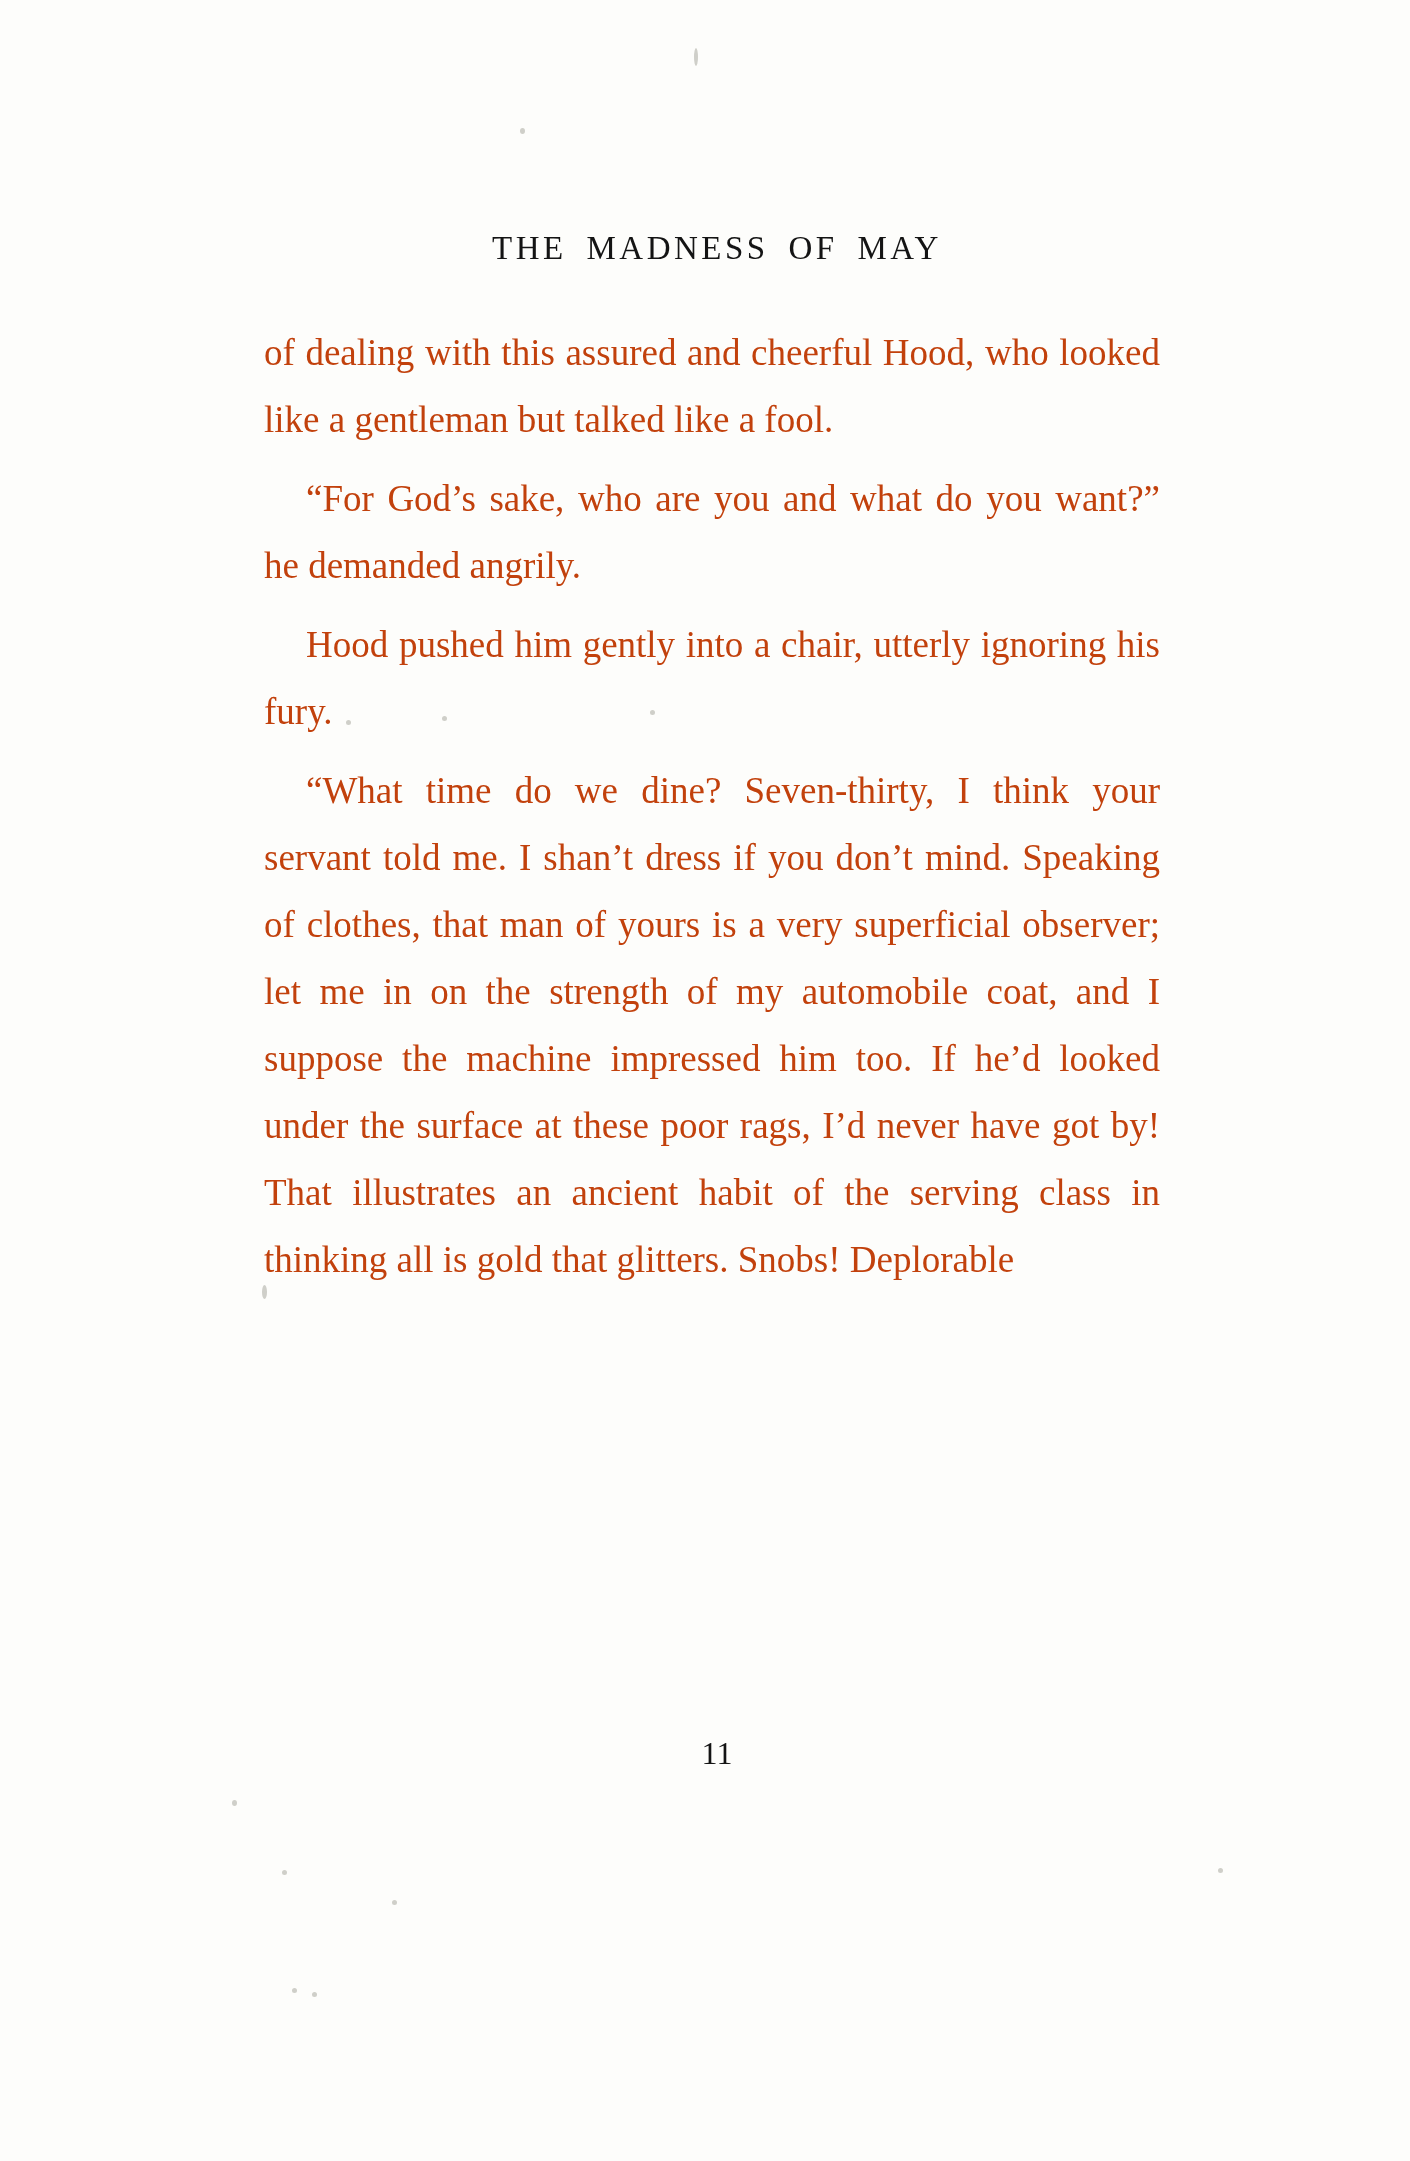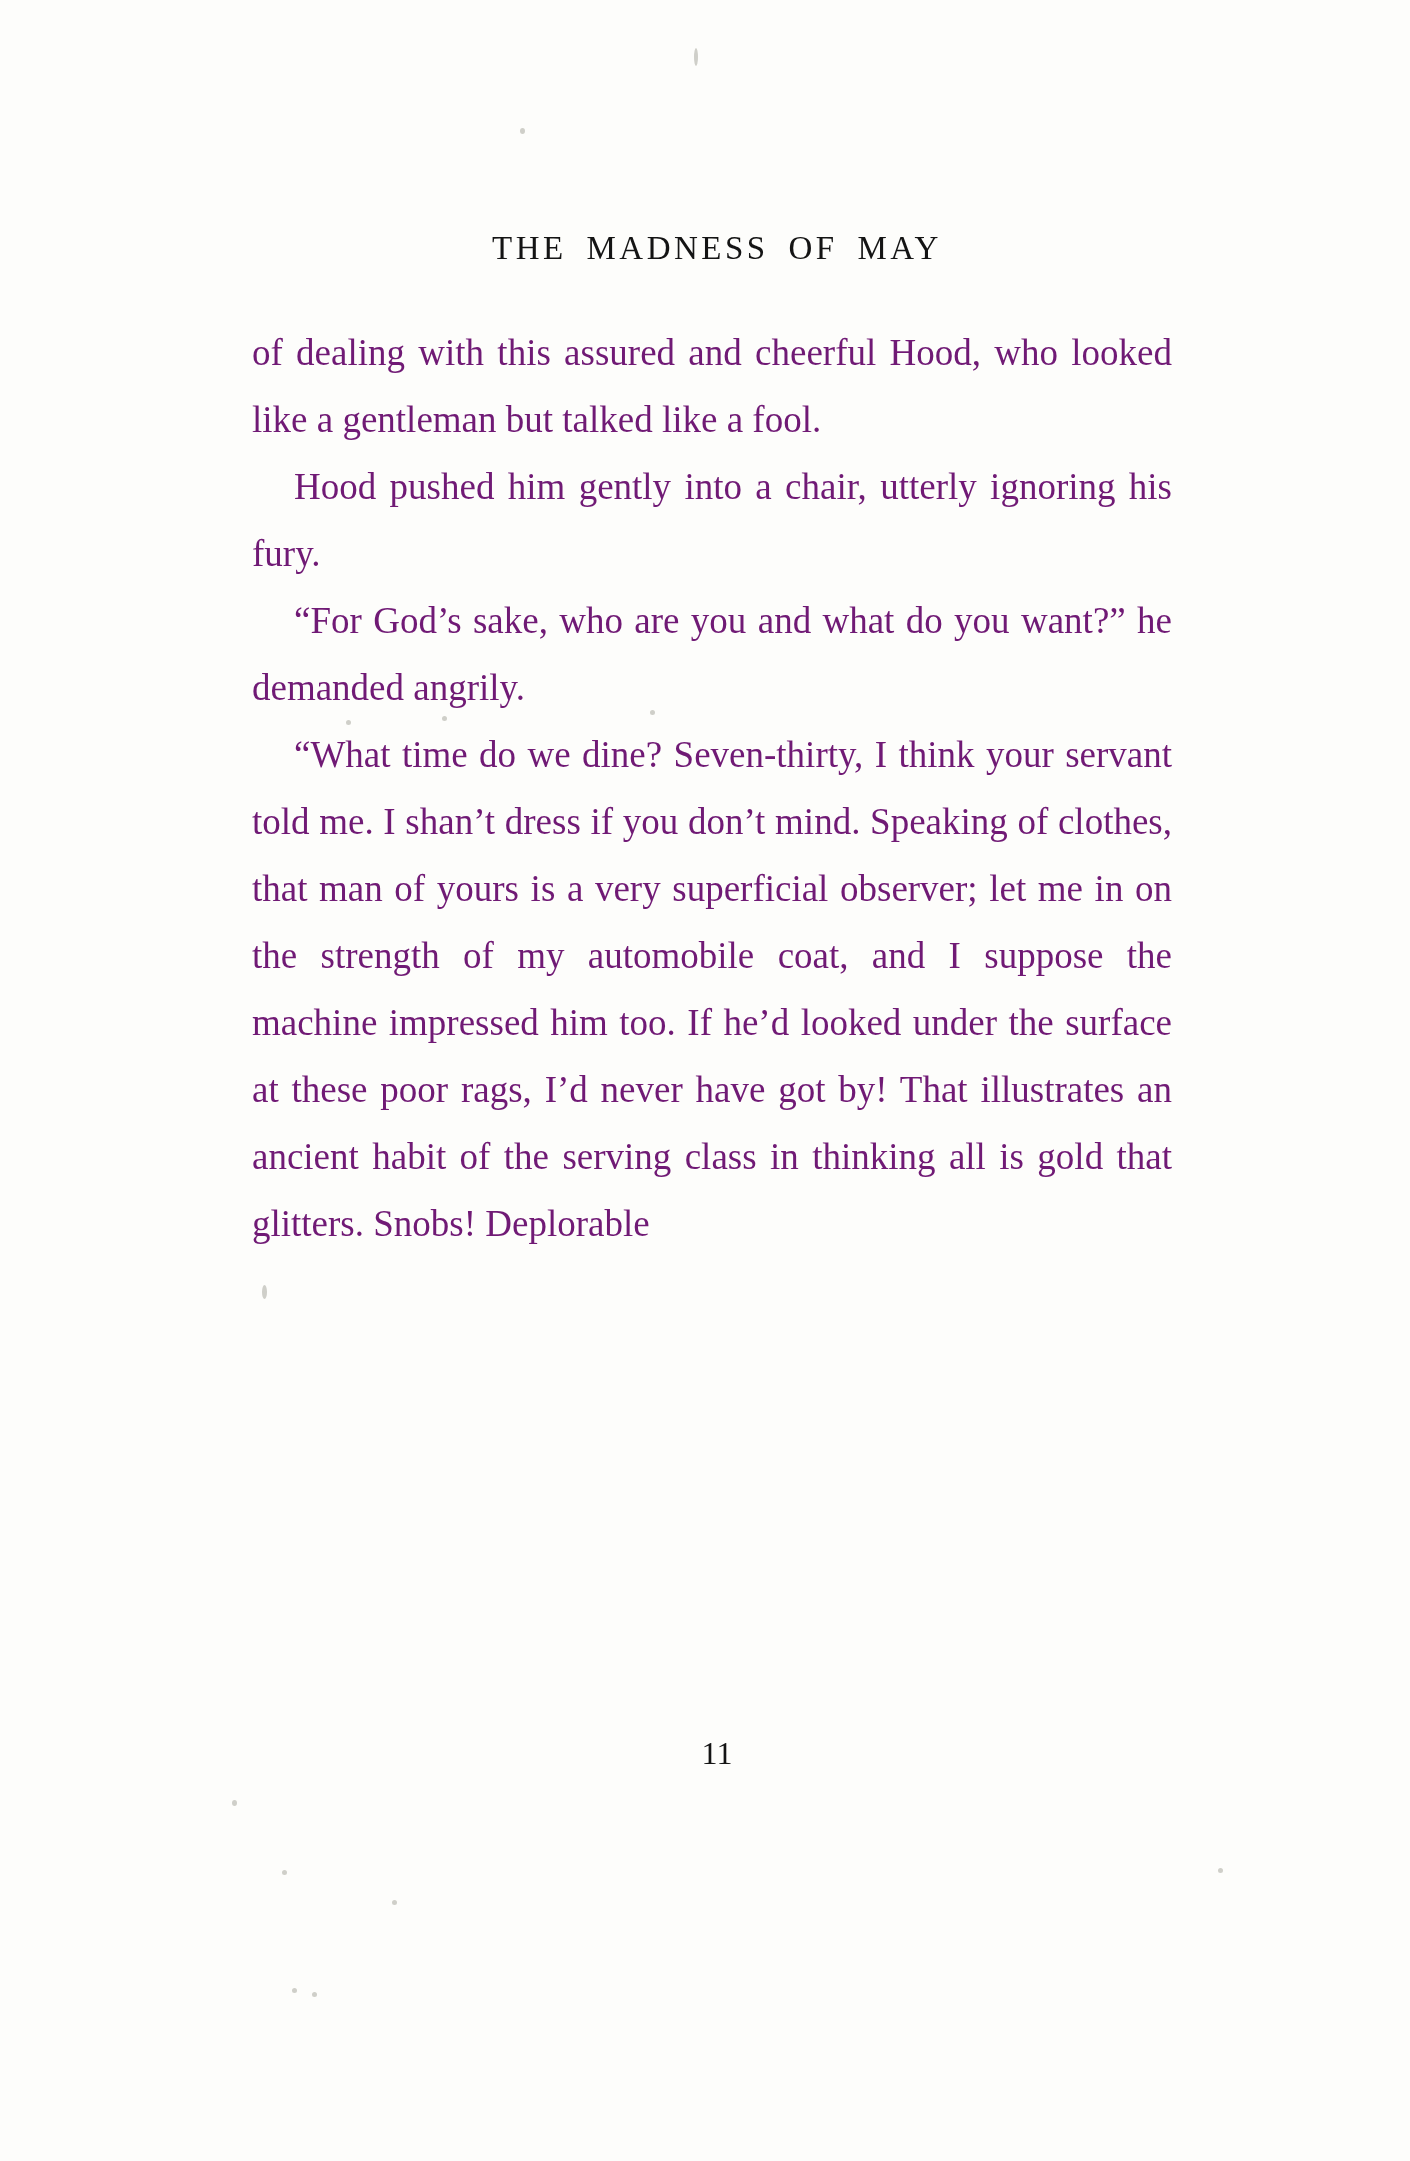--- a/index.html
+++ b/index.html
@@ -37,22 +37,22 @@
     text-align: center;
     margin: 0 0 52px 0;
     padding-left: 10px;
     color: #141414;
   }
   .para {
     font-size: 37px;
     line-height: 67px;
     text-align: justify;
     text-justify: inter-word;
-    margin: 0;
-    color: #701a75;
+    margin: 12px;
+    color: #c2410c;
   }
   .para + .para {
     margin-top: 0px;
   }
   .indent {
     text-indent: 42px;
   }
   .folio {
     position: absolute;
     left: 12px;
@@ -84,19 +84,19 @@
   <div class="speck" style="left:282px; top:1870px; width:5px; height:5px;"></div>
   <div class="speck" style="left:392px; top:1900px; width:5px; height:5px;"></div>
   <div class="speck" style="left:1218px; top:1868px; width:5px; height:5px;"></div>
   <div class="speck" style="left:292px; top:1988px; width:5px; height:5px;"></div>
   <div class="speck" style="left:312px; top:1992px; width:5px; height:5px;"></div>
 
   <div class="text-block">
     <div class="running-head">THE MADNESS OF MAY</div>
 
     <p class="para">of dealing with this assured and cheerful Hood, who looked like a gentleman but talked like a fool.</p>
+    <p class="para indent">“For God’s sake, who are you and what do you want?” he demanded angrily.</p>
     <p class="para indent">Hood pushed him gently into a chair, utterly ignoring his fury.</p>
-    <p class="para indent">“For God’s sake, who are you and what do you want?” he demanded angrily.</p>
     <p class="para indent">“What time do we dine? Seven-thirty, I think your servant told me. I shan’t dress if you don’t mind.  Speaking of clothes, that man of yours is a very superficial observer;  let me in on the strength of my automobile coat, and I suppose the machine impressed him too.  If he’d looked under the surface at these poor rags, I’d never have got by!  That illustrates an ancient habit of the serving class in thinking all is gold that glitters.  Snobs!  Deplorable</p>
   </div>
 
   <div class="folio">11</div>
 </div>
 
 </body></html>

